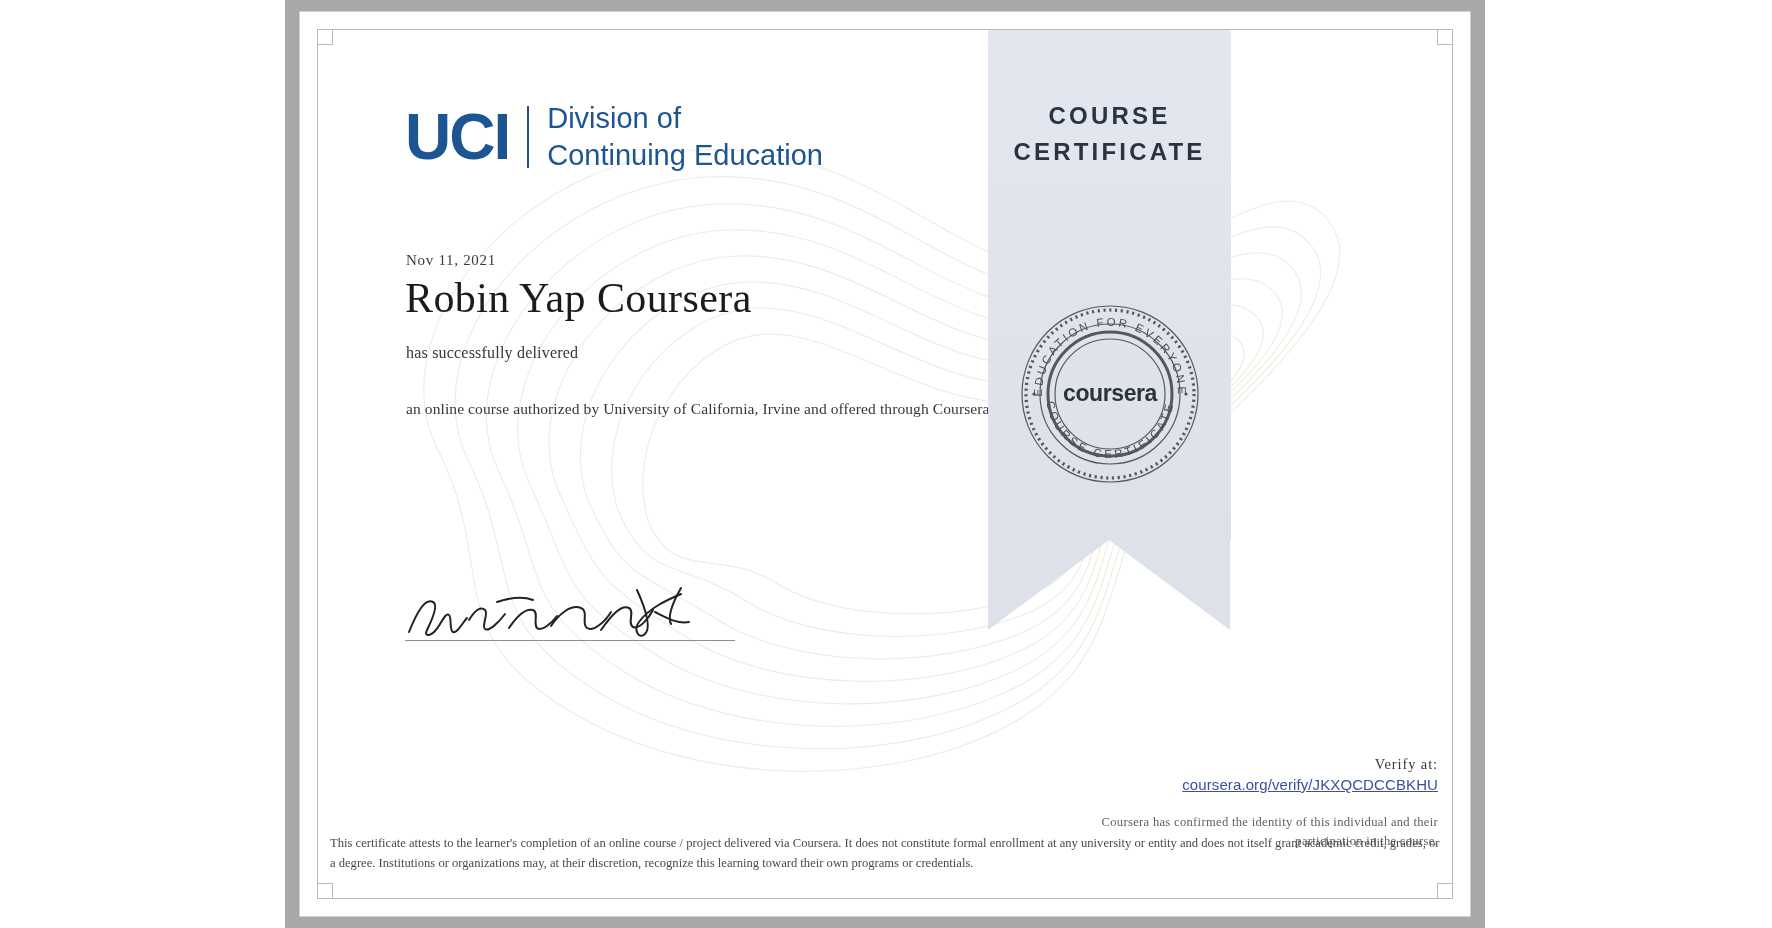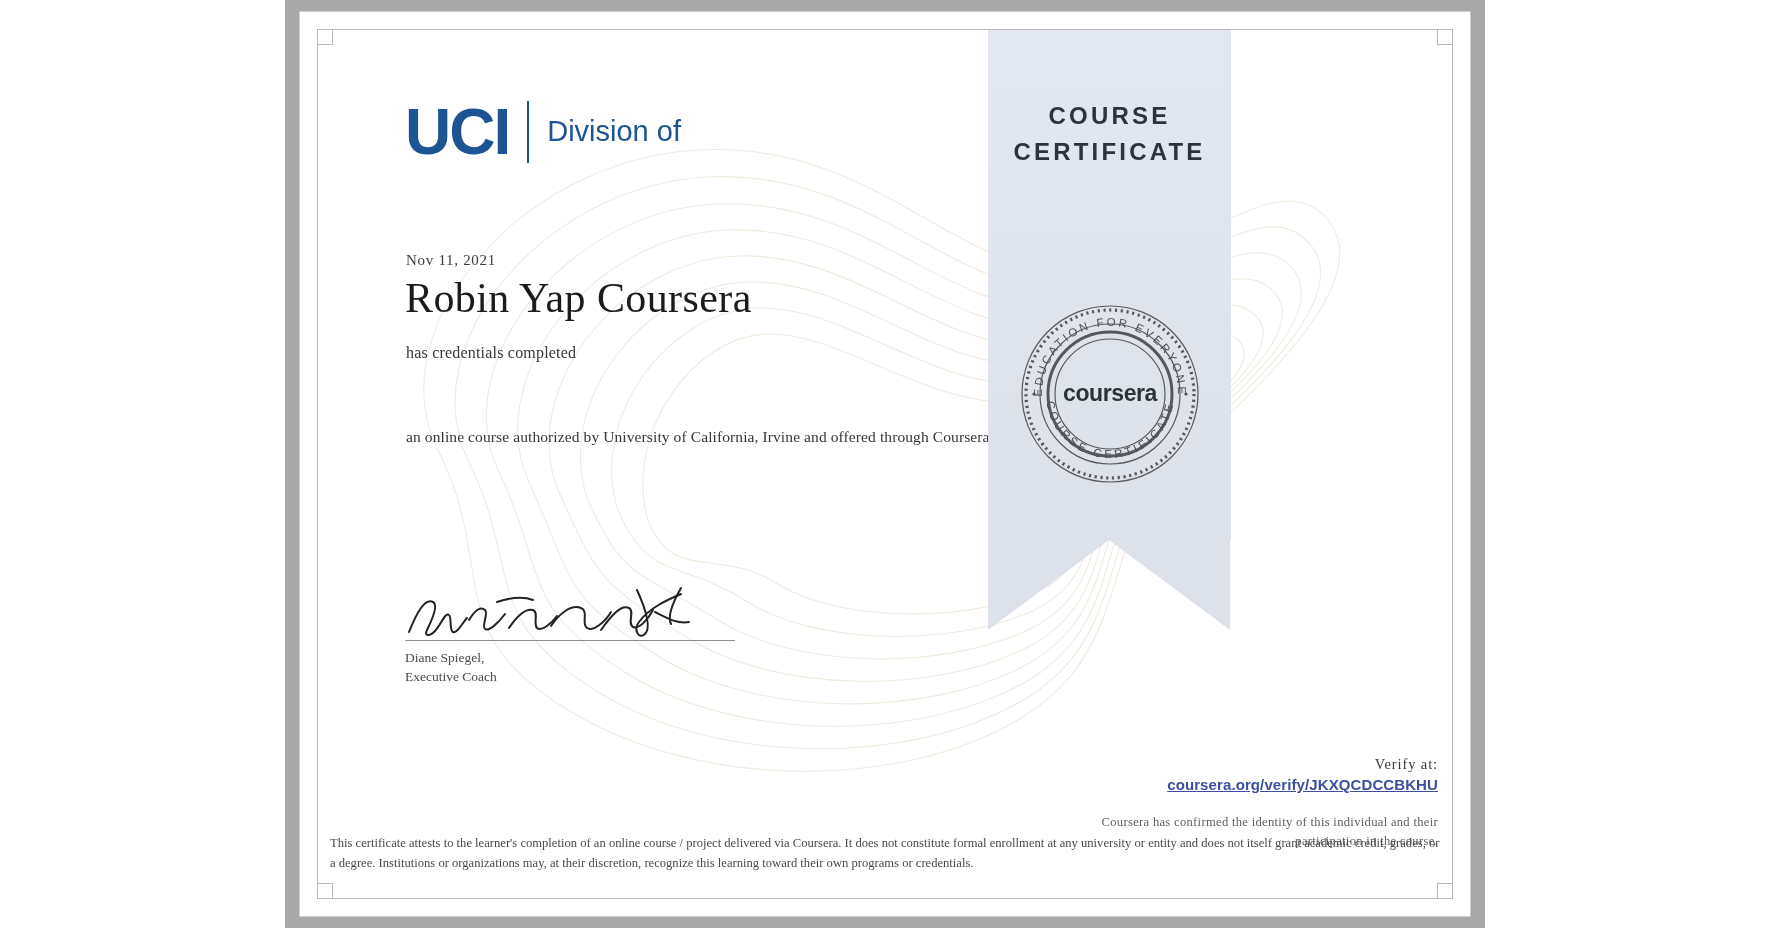--- a/index.html
+++ b/index.html
@@ -145,21 +145,21 @@
     left: 0px;
     top: 364px;
     font-size: 24px;
     color: #1b1b1b;
     letter-spacing: 0.1px;
   }
 
   .authorized-line {
     position: absolute;
     left: 1px;
-    top: 416px;
+    top: 388px;
     font-size: 15.5px;
     color: #35363a;
     letter-spacing: 0.1px;
   }
 
   
   .sig-wrap {
     position: absolute;
     left: 0px;
     top: 570px;
@@ -242,21 +242,20 @@
   }
   .verify-link {
     display: inline-block;
     margin-top: 3px;
     font-family: "Liberation Sans", sans-serif;
     font-size: 15px;
     color: #3b4fa0;
     text-decoration: underline;
     letter-spacing: 0.1px;
     cursor: pointer;
-    font-weight: bold;
   }
   .verify-note {
     margin-top: 19px;
     font-size: 12.6px;
     color: #616161;
     line-height: 1.5;
     letter-spacing: 0.3px;
   }
 
   
@@ -302,51 +301,48 @@
       <span class="corner br"></span>
     </div>
 
     <div class="content">
 
       <div class="logo-row">
         <div class="uci-mark">UCI</div>
         <div class="uci-rule"></div>
         <div class="uci-words">
           <div>Division of</div>
+          <div>Continuing Education</div>
         </div>
       </div>
 
       <div class="issue-date">Nov 11, 2021</div>
 
       <div class="recipient">Robin Yap Coursera</div>
 
-      <div class="completed-line">has credentials completed</div>
+      <div class="completed-line">has successfully delivered</div>
 
 
       <div class="authorized-line">an online course authorized by University of California, Irvine and offered through Coursera</div>
 
       <div class="sig-wrap">
         <svg class="sig-svg" width="340" height="62" viewBox="0 0 340 62" xmlns="http://www.w3.org/2000/svg">
           <g fill="none" stroke="#222" stroke-width="2" stroke-linecap="round">
             <path d="M4 50 C 12 30, 20 16, 28 20 C 34 23, 26 40, 22 48 C 19 54, 24 55, 30 49 C 36 43, 40 30, 44 33 C 47 35, 44 48, 48 50 C 52 52, 58 40, 62 36"></path>
             <path d="M64 38 C 70 28, 76 24, 80 28 C 84 32, 76 44, 80 47 C 84 50, 94 40, 100 32"></path>
             <path d="M92 20 C 104 16, 118 14, 128 18"></path>
             <path d="M104 46 C 112 34, 120 26, 128 28 C 134 30, 128 42, 132 46 C 136 50, 146 42, 152 34"></path>
             <path d="M146 44 C 154 32, 166 22, 176 26 C 184 29, 176 42, 182 46 C 188 50, 200 40, 206 30"></path>
             <path d="M196 48 C 206 34, 216 22, 224 26 C 230 29, 222 42, 228 45 C 234 48, 244 36, 248 28"></path>
             <path d="M232 8 C 242 30, 246 46, 240 52 C 234 58, 228 48, 234 40 C 244 26, 262 18, 276 12"></path>
             <path d="M250 30 C 262 36, 272 42, 284 40"></path>
             <path d="M276 6 C 268 20, 262 34, 266 42"></path>
           </g>
         </svg>
         <div class="sig-line"></div>
-        <div class="sig-name">
-          <div>Diane Spiegel,</div>
-          <div>Executive Coach</div>
-        </div>
       </div>
     </div>
 
     <div class="ribbon">
       <div class="ribbon-body"></div>
       <div class="ribbon-tail"></div>
       <div class="ribbon-head">
         <div>COURSE</div>
         <div>CERTIFICATE</div>
       </div>

